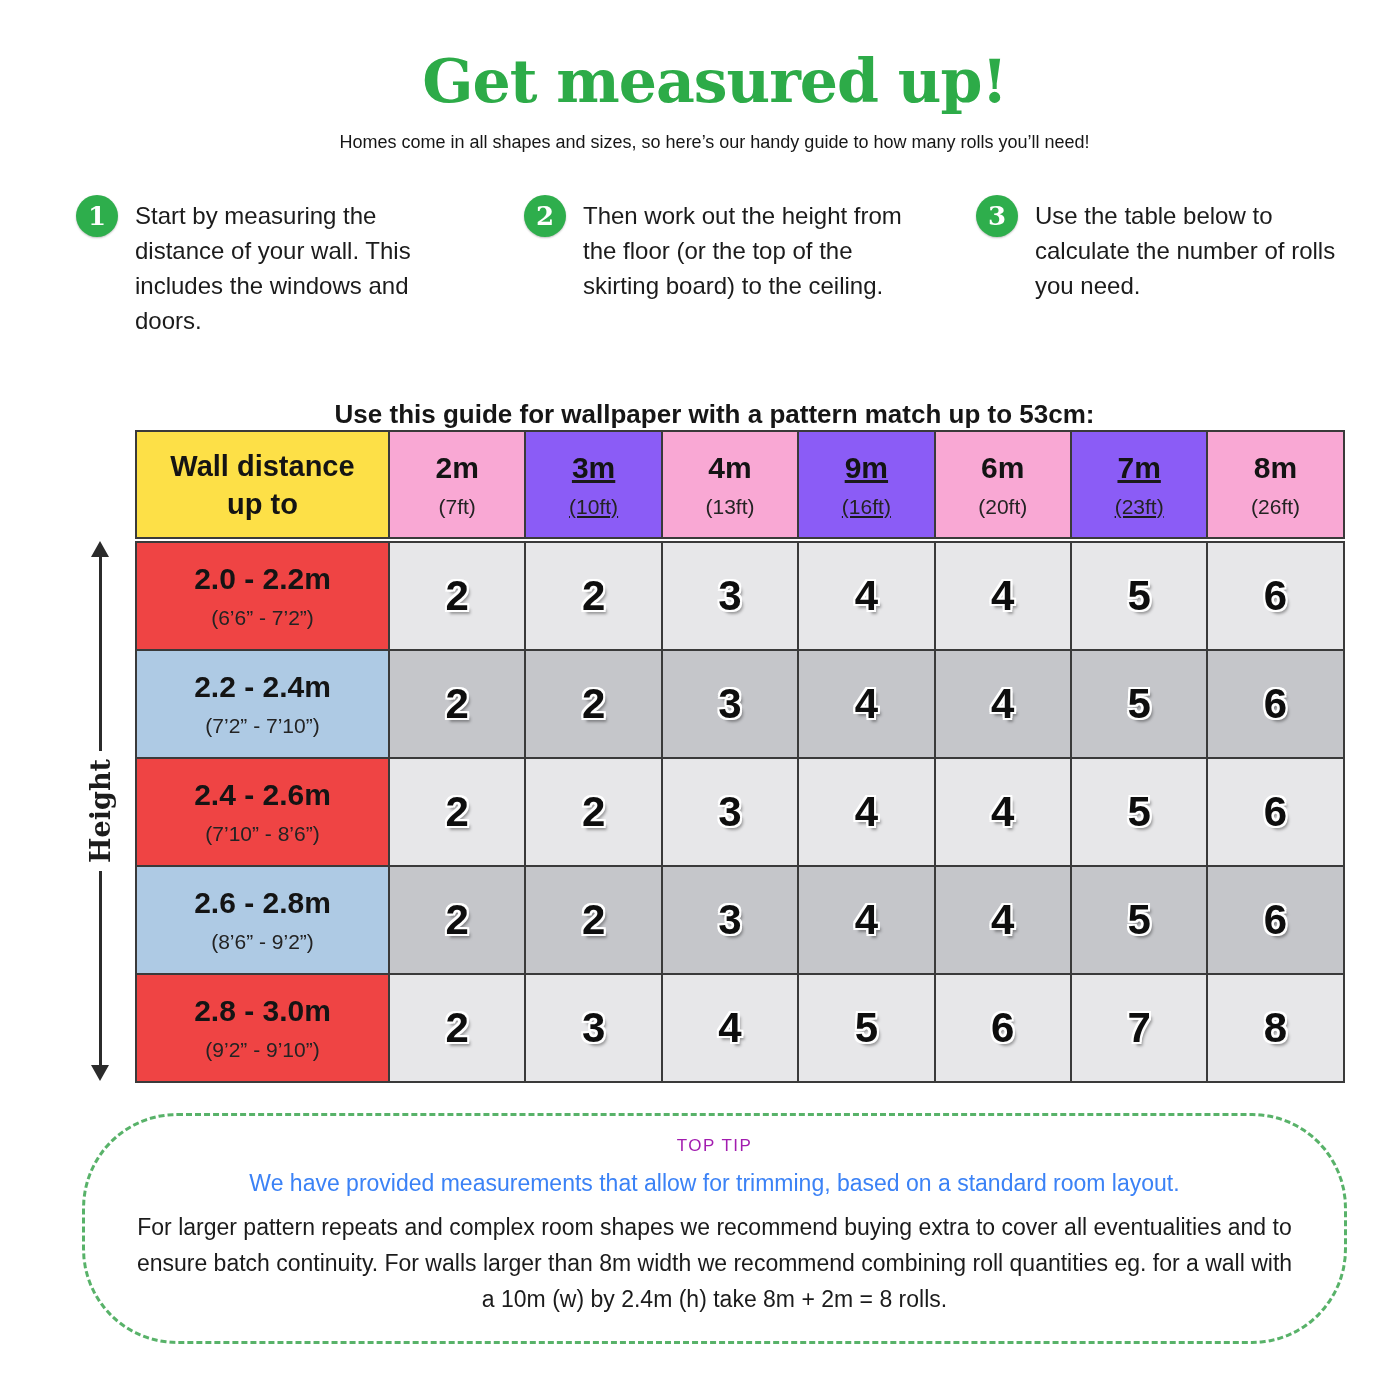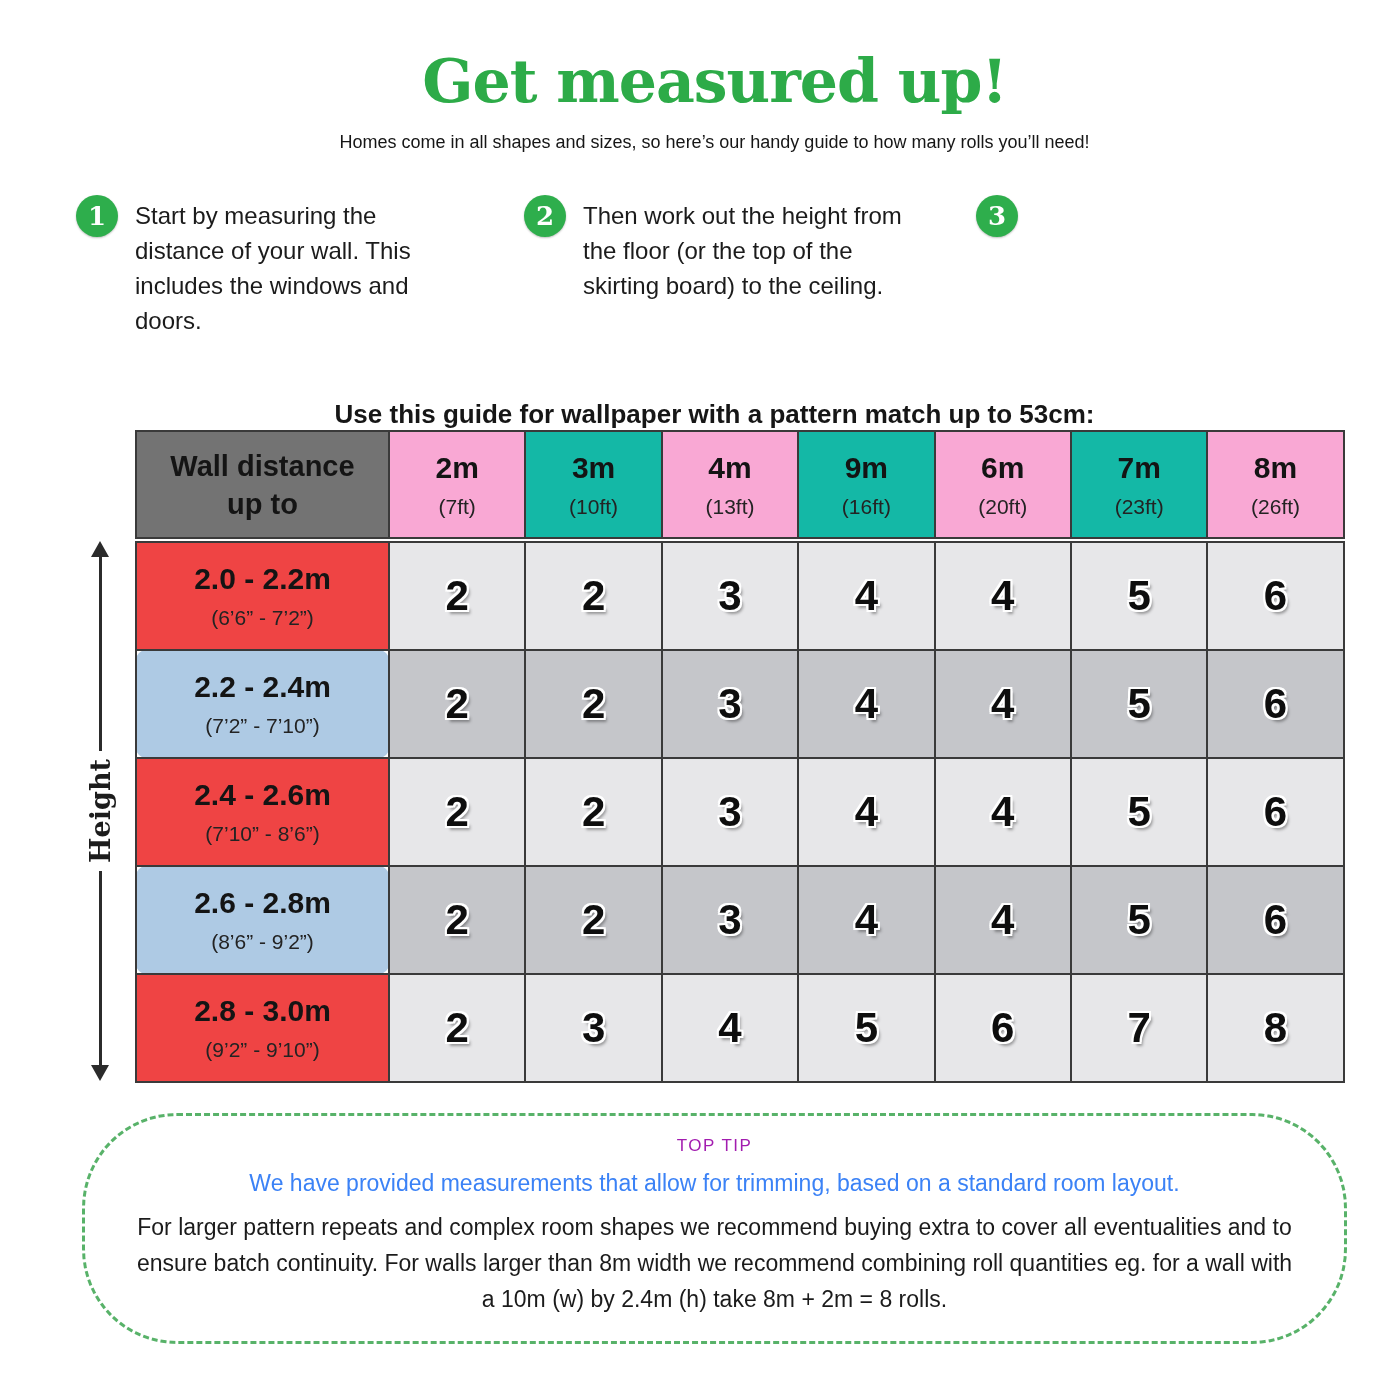--- a/index.html
+++ b/index.html
@@ -102,25 +102,25 @@
   col.c0 { width:253px; }
   col.c  { width:136.4px; }
   table.rolls th, table.rolls td {
     border:2px solid #3a3a3a;
     text-align:center;
     vertical-align:middle;
   }
   tr.head-row th { height:107px; }
   tr.body-row td { height:108px; }
   tr.spacer td { border:none; height:4px; background:#ffffff; padding:0; }
-  .corner   { background:#737373; }
+  .corner   { background:#fde047; }
   .col-lt   { background:#f9a8d4; }
-  .col-md   { background:#14b8a6; }
+  .col-md   { background:#8b5cf6;text-decoration:underline; }
   .lab-lt   { background:#ef4444; }
-  .lab-md   { background:#aecae4;border-radius:10px; }
+  .lab-md   { background:#aecae4; }
   .cell-lt  { background:#e7e7e9; }
   .cell-md  { background:#c5c6ca; }
   .hdr-main { font-weight:bold; font-size:30px; color:#141414; }
   .hdr-sub  { font-size:21px; margin-top:10px; color:#232323; font-weight:normal; }
   .corner .hdr-main { font-size:29px; line-height:38px; max-width:210px; margin:0 auto; }
   td.val {
     font-weight:bold;
     font-size:42px;
     color:#0e0e0e;
     text-shadow:
@@ -153,20 +153,21 @@
     <div class="step step-1">
       <div class="step-badge">1</div>
       <div class="step-text">Start by measuring the distance of your wall. This includes the windows and doors.</div>
     </div>
     <div class="step step-2">
       <div class="step-badge">2</div>
       <div class="step-text">Then work out the height from the floor (or the top of the skirting board) to the ceiling.</div>
     </div>
     <div class="step step-3">
       <div class="step-badge">3</div>
+      <div class="step-text">Use the table below to calculate the number of rolls you need.</div>
     </div>
   </div>
 
   <div class="tbl-caption">Use this guide for wallpaper with a pattern match up to 53cm:</div>
 
 
   <div class="tbl-wrap">
 
     <div class="height-arrow">
       <span class="av av-up"></span>

